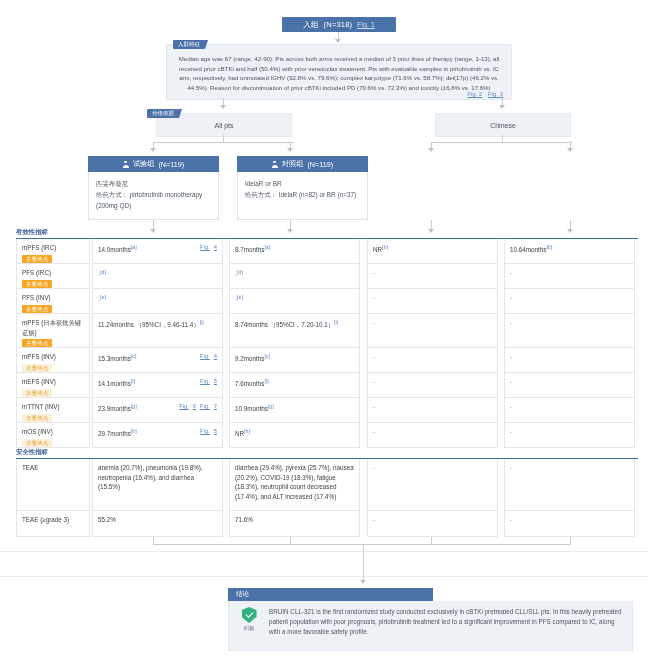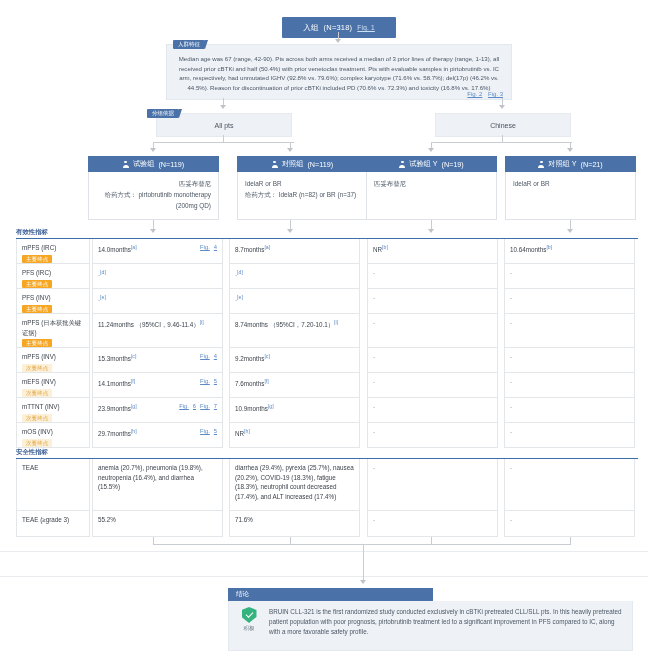--- a/index.html
+++ b/index.html
@@ -14,21 +14,21 @@
 
   
   .vline{position:absolute;width:1px;background:#c9ccd1;}
   .hline{position:absolute;height:1px;background:#c9ccd1;}
   .arrow{position:absolute;width:0;height:0;
     border-left:3.5px solid transparent;border-right:3.5px solid transparent;
     border-top:4px solid #bfc3c9;}
 
   
   .enroll{
-    position:absolute;left:282px;top:17px;width:114px;height:21px;
+    position:absolute;left:282px;top:17px;width:114px;height:15px;
     background:#4a72a8;color:#fff;border-radius:1px;
     display:flex;align-items:center;justify-content:center;gap:5px;
     font-size:7.5px;letter-spacing:.2px;
   }
   .enroll .lnk{color:#cfe0f5;text-decoration:underline;font-size:6.5px;}
 
   
   .basebox{
     position:absolute;left:166px;top:44px;width:344px;height:54px;
     background:#eef2f7;border:1px solid #e2e8f0;
@@ -61,21 +61,21 @@
   .arm .head{
     height:16px;background:#4a72a8;color:#fff;
     display:flex;align-items:center;justify-content:center;gap:4px;
     font-size:7.2px;
   }
   .arm .body{
     border:1px solid #dfe3e8;border-top:none;background:#fff;
     height:48px;padding:6px 7px;box-sizing:border-box;
     font-size:6.4px;line-height:11px;color:#4b5663;
   }
-  #arm-1{left:88px;text-align:right;}
+  #arm-1{left:88px;}
   #arm-2{left:237px;}
   #arm-3{left:366px;}
   #arm-4{left:505px;}
   .person{display:inline-block;width:6px;height:7px;position:relative;}
   .person::before{content:"";position:absolute;left:1.6px;top:0;width:2.8px;height:2.8px;
     border-radius:50%;background:#fff;}
   .person::after{content:"";position:absolute;left:0;bottom:0;width:6px;height:3px;
     border-radius:3px 3px 0 0;background:#fff;}
 
   
@@ -196,43 +196,21 @@
       <span class="person"></span>
       <span>对照组</span>
       <span>(N=119)</span>
     </div>
     <div class="body">
       <div>IdelaR or BR</div>
       <div>给药方式： IdelaR (n=82) or BR (n=37)</div>
     </div>
   </div>
 
-  <div class="arm" id="arm-3">
-    <div class="head">
-      <span class="person"></span>
-      <span>试验组 Y</span>
-      <span>(N=19)</span>
-    </div>
-    <div class="body">
-      <div>匹妥布替尼</div>
-      <div></div>
-    </div>
-  </div>
-
-  <div class="arm" id="arm-4">
-    <div class="head">
-      <span class="person"></span>
-      <span>对照组 Y</span>
-      <span>(N=21)</span>
-    </div>
-    <div class="body">
-      <div>IdelaR or BR</div>
-      <div></div>
-    </div>
-  </div>
+
 
   <div class="vline" style="left:153px;top:220px;height:10px;"></div>
   <div class="arrow" style="left:149.5px;top:229px;"></div>
   <div class="vline" style="left:290px;top:220px;height:10px;"></div>
   <div class="arrow" style="left:286.5px;top:229px;"></div>
   <div class="vline" style="left:431px;top:220px;height:10px;"></div>
   <div class="arrow" style="left:427.5px;top:229px;"></div>
   <div class="vline" style="left:570px;top:220px;height:10px;"></div>
   <div class="arrow" style="left:566.5px;top:229px;"></div>
 

